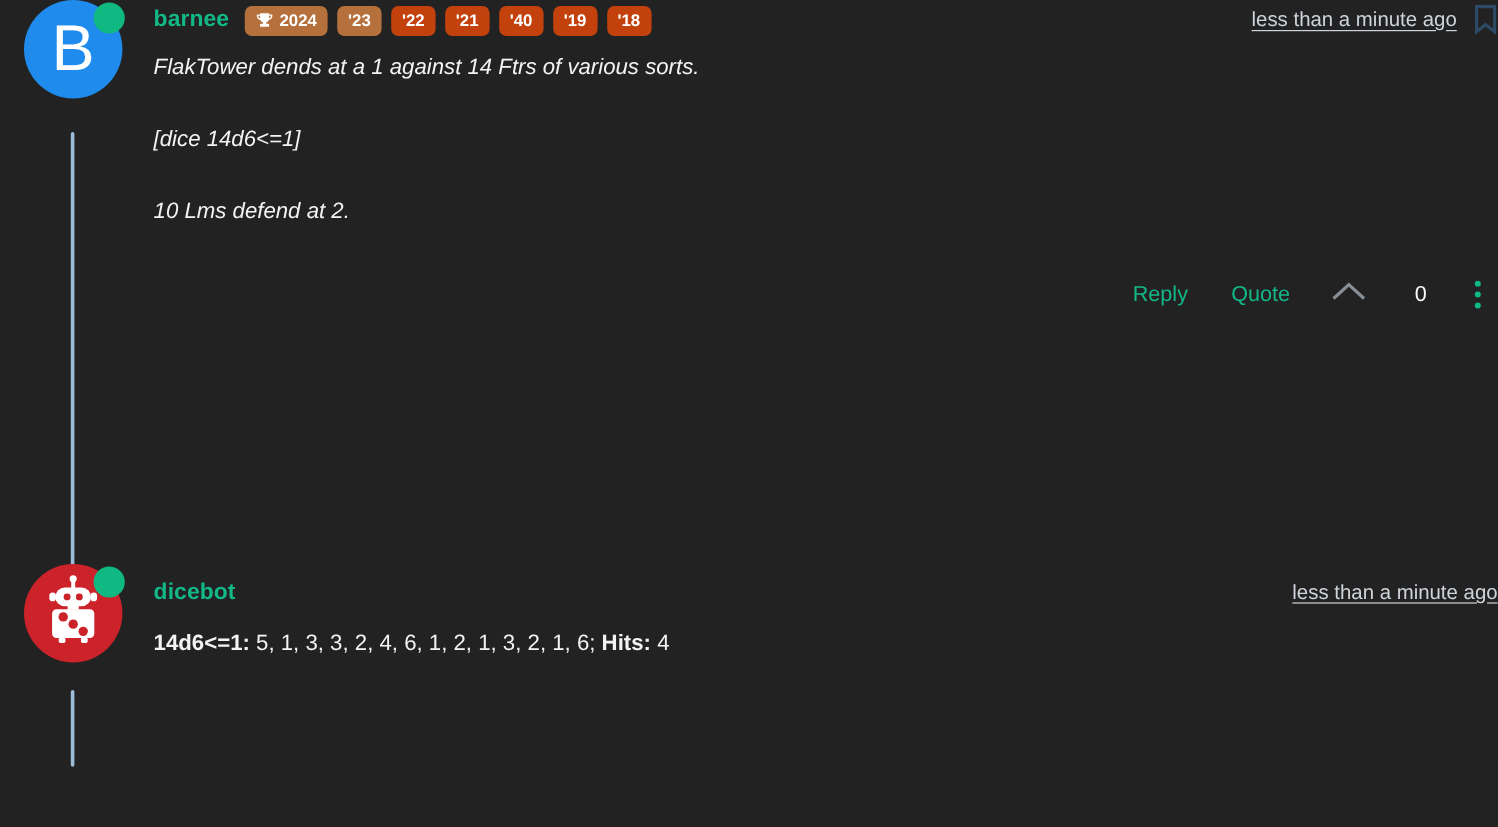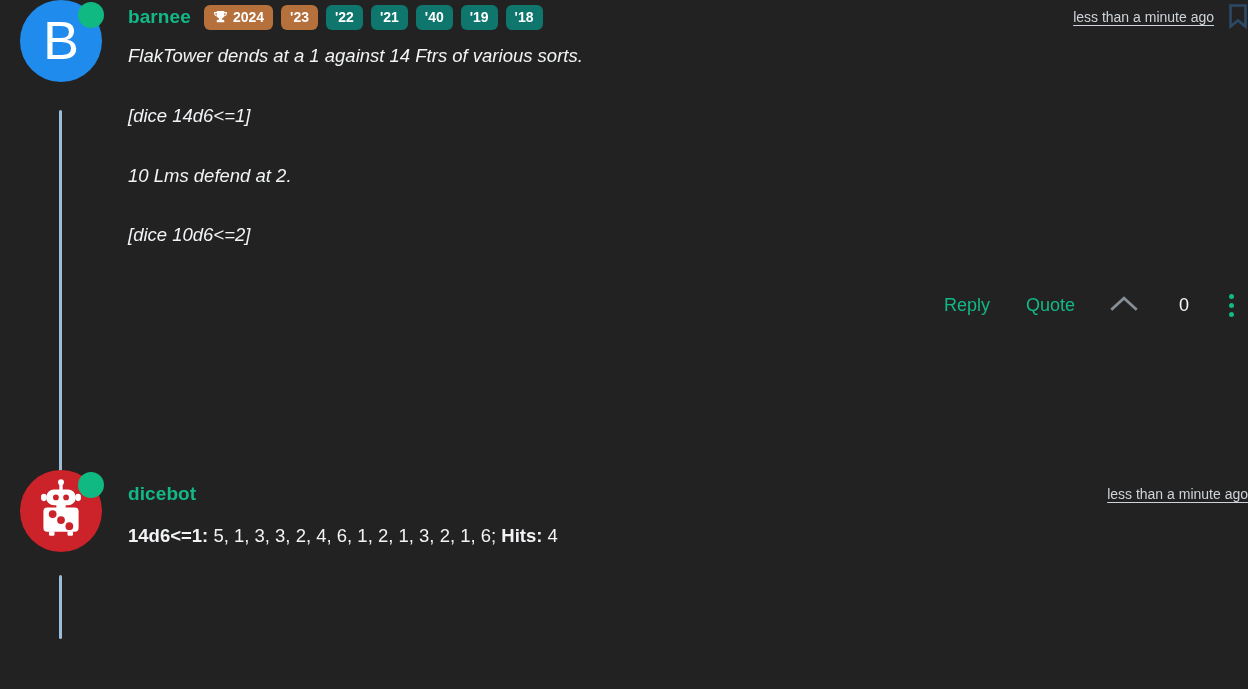--- a/index.html
+++ b/index.html
@@ -104,37 +104,37 @@
     height: 25px;
     padding: 0 9px;
     border-radius: 6px;
     font-size: 14px;
     font-weight: bold;
     color: #ffffff;
     white-space: nowrap;
     line-height: 1;
   }
   .badge.bronze { background: #b5703c; }
-  .badge.grey   { background: #0f766e; }
+  .badge.grey   { background: #c2410c; }
   .trophy-icon {
     display: inline-block;
     width: 15px;
     height: 15px;
     position: relative;
     top: 0px;
   }
 
   .head-right {
     margin-left: auto;
     display: flex;
     align-items: center;
     gap: 14px;
   }
   .timestamp {
-    font-size: 14px;
+    font-size: 17px;
     color: #ced4da;
     text-decoration: underline;
     text-underline-offset: 3px;
     white-space: nowrap;
   }
   .bookmark-icon {
     width: 20px;
     height: 26px;
     display: block;
   }
@@ -268,21 +268,20 @@
               <path d="M2.5 1.5h15v21l-7.5-6-7.5 6z" fill="none" stroke="#2c4a66" stroke-width="2.6" stroke-linejoin="miter"></path>
             </svg>
           </span>
         </span>
       </div>
 
       <div class="post-body">
         <p>FlakTower dends at a 1 against 14 Ftrs of various sorts.</p>
         <p>[dice 14d6&lt;=1]</p>
         <p>10 Lms defend at 2.</p>
-        <p>[dice 10d6&lt;=2]</p>
       </div>
 
       <div class="actions">
         <span class="action-link">Reply</span>
         <span class="action-link">Quote</span>
         <span class="vote-up">
           <span>
             <svg viewBox="0 0 26 16" width="30" height="17" aria-hidden="true">
               <path d="M2 13L13 3l11 10" fill="none" stroke="#868e96" stroke-width="2.6" stroke-linecap="square" stroke-linejoin="miter"></path>
             </svg>

